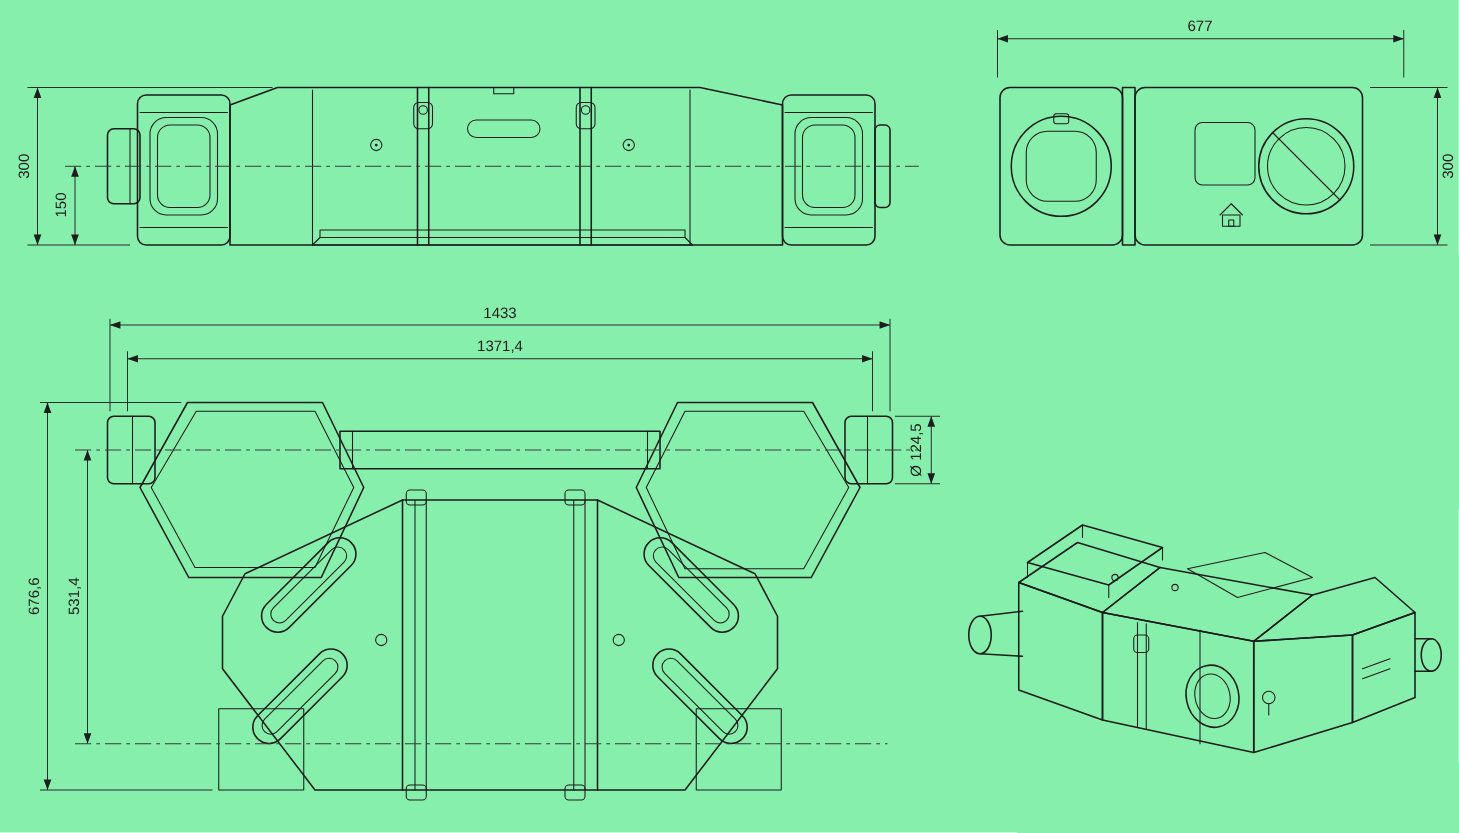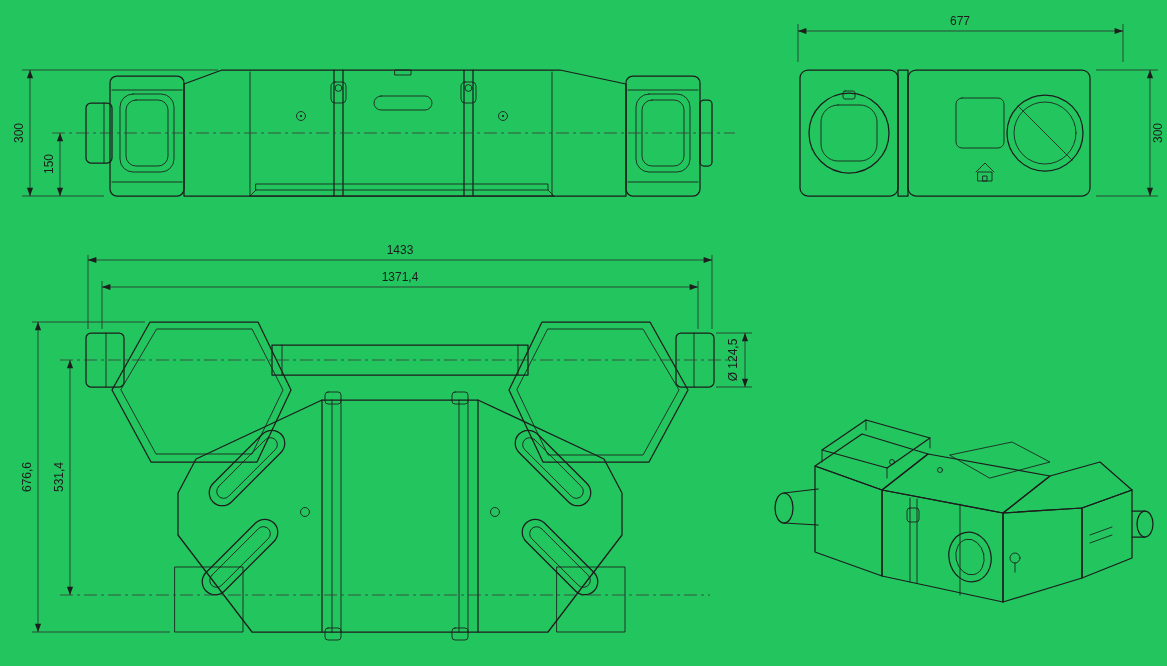--- a/index.html
+++ b/index.html
@@ -1,16 +1,16 @@
 <!DOCTYPE html>
 <html><head>
 <meta charset="utf-8">
 <style>
   html,body{margin:0;padding:0;background:#ffffff;}
-  .canvas{position:relative;width:1167px;height:666px;background:#22c55e;overflow:hidden;
+  .canvas{position:relative;width:1167px;height:666px;background:#86efac;overflow:hidden;
           font-family:"Liberation Sans", sans-serif;text-decoration:underline;}
   svg{position:absolute;}
   text{font-family:"Liberation Sans", sans-serif;font-size:12px;fill:#1d1d1d;}
   .p{stroke:#1d1d1d;fill:none;stroke-width:1.25;stroke-linejoin:round;stroke-linecap:round;}
   .t{stroke-width:0.85;}
   .d{stroke:#2b2b2b;fill:none;stroke-width:0.8;}
   .d text{stroke:none;}
   .cl{stroke:#3a3a3a;stroke-width:0.8;fill:none;stroke-dasharray:13 4 3 4;}
 </style>
 </head>

